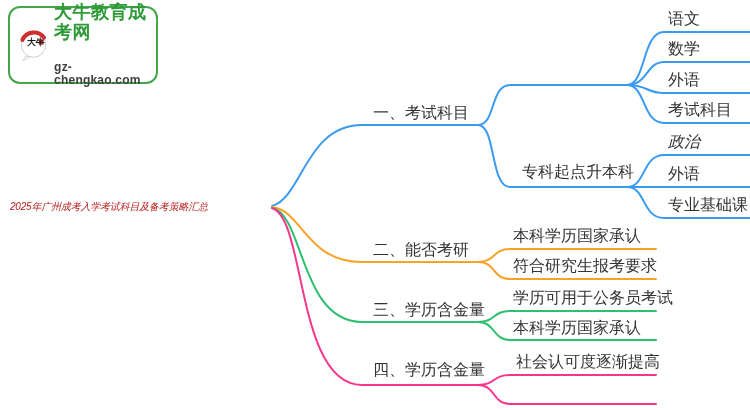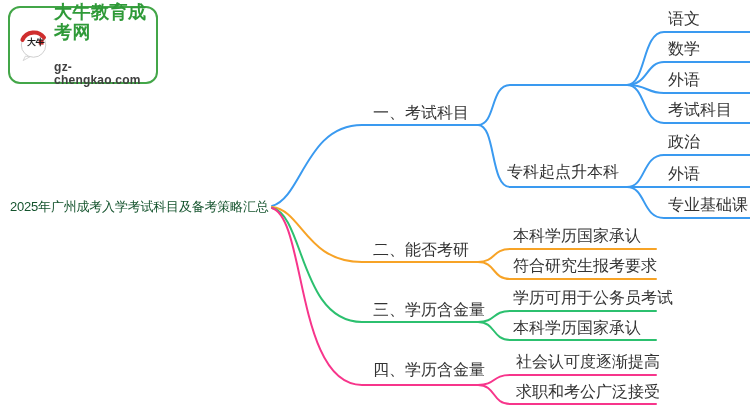--- a/index.html
+++ b/index.html
@@ -5,21 +5,21 @@
   html,body{margin:0;padding:0;}
   body{
     width:750px;height:410px;background:#ffffff;position:relative;overflow:hidden;
     font-family:"Liberation Sans","DejaVu Sans",sans-serif;
   }
   .stage{position:absolute;inset:0;}
   svg.links{position:absolute;left:0;top:0;width:750px;height:410px;}
   .node-label{
     position:absolute;white-space:nowrap;color:#333333;font-size:16px;line-height:18px;
   }
-  .root-label{font-size:13px;color:#14532d;letter-spacing:-0.2px;}
+  .root-label{font-size:10px;color:#b91c1c;letter-spacing:-0.2px;font-style:italic;}
   .logo-box{
     position:absolute;left:8px;top:6px;width:150px;height:78px;
     border:2px solid #43a648;border-radius:12px;box-sizing:border-box;
     display:flex;align-items:center;padding:0 6px 0 8px;background:#ffffff;
     cursor:pointer;
   }
   .logo-text{margin-left:5px;line-height:1.1;}
   .logo-name{color:#2f9a38;font-weight:bold;font-size:18px;letter-spacing:0.5px;}
   .logo-url{color:#404040;font-weight:bold;font-size:12px;margin-top:18px;letter-spacing:0.2px;}
 </style>
@@ -74,32 +74,31 @@
     </div>
   </div>
 
   <div class="node-label root-label" style="left:10px;top:198px;">2025年广州成考入学考试科目及备考策略汇总</div>
 
   <div class="node-label" style="left:373px;top:104px;">一、考试科目</div>
   <div class="node-label" style="left:373px;top:241px;">二、能否考研</div>
   <div class="node-label" style="left:373px;top:301px;">三、学历含金量</div>
   <div class="node-label" style="left:373px;top:361px;">四、学历含金量</div>
 
-  <div class="node-label" style="left:507px;top:163px;">专科起点升本科</div>
+  <div class="node-label" style="left:522px;top:163px;">专科起点升本科</div>
 
   <div class="node-label" style="left:668px;top:10px;">语文</div>
   <div class="node-label" style="left:668px;top:40px;">数学</div>
   <div class="node-label" style="left:668px;top:71px;">外语</div>
   <div class="node-label" style="left:668px;top:101px;">考试科目</div>
-  <div class="node-label" style="left:668px;top:133px;">政治</div>
+  <div class="node-label" style="left:668px;top:133px;font-style:italic;">政治</div>
   <div class="node-label" style="left:668px;top:165px;">外语</div>
   <div class="node-label" style="left:668px;top:196px;">专业基础课</div>
 
   <div class="node-label" style="left:513px;top:227px;">本科学历国家承认</div>
   <div class="node-label" style="left:513px;top:257px;">符合研究生报考要求</div>
 
   <div class="node-label" style="left:513px;top:289px;">学历可用于公务员考试</div>
   <div class="node-label" style="left:513px;top:319px;">本科学历国家承认</div>
 
   <div class="node-label" style="left:516px;top:353px;">社会认可度逐渐提高</div>
-  <div class="node-label" style="left:516px;top:383px;">求职和考公广泛接受</div>
 
 </div>
 
 </body></html>

